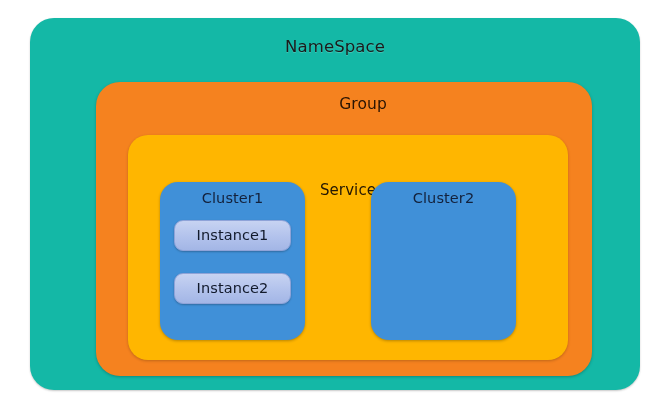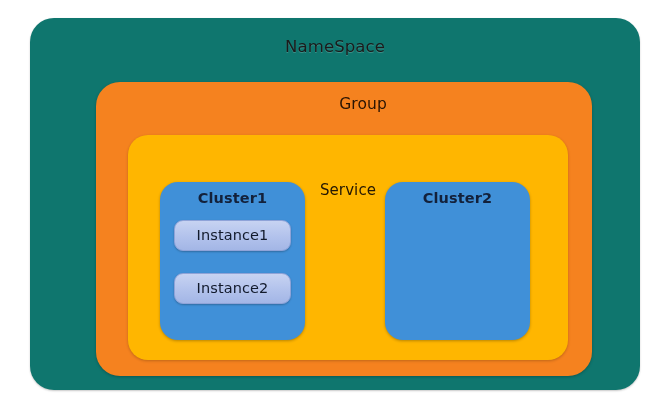--- a/index.html
+++ b/index.html
@@ -21,21 +21,21 @@
     background: #ffffff;
   }
 
   
   .namespace-box {
     position: absolute;
     left: 30px;
     top: 18px;
     width: 610px;
     height: 372px;
-    background: #0f766e;
+    background: #14b8a6;
     border-radius: 24px;
     box-shadow: 0 1px 2px rgba(0,0,0,0.22);
   }
 
   .namespace-label {
     position: absolute;
     left: 0;
     right: 0;
     top: 19px;
     text-align: center;
@@ -106,32 +106,31 @@
     position: absolute;
     top: 0;
     width: 145px;
     height: 158px;
     background: #4090d8;
     border-radius: 18px;
     box-shadow: 0 1px 3px rgba(0,0,0,0.28);
   }
 
   .cluster-box.cluster-left  { left: 32px; }
-  .cluster-box.cluster-right { left: 257px; }
+  .cluster-box.cluster-right { left: 243px; }
 
   .cluster-label {
     position: absolute;
     left: 0;
     right: 0;
     top: 8px;
     text-align: center;
     font-size: 14.5px;
     color: #13213b;
     letter-spacing: 0.1px;
-    font-weight: bold;
   }
 
   
   .instance-box {
     position: absolute;
     left: 14px;
     width: 117px;
     height: 31px;
     border-radius: 9px;
     background: linear-gradient(180deg, #c7d3f2 0%, #b2c2ec 55%, #a3b6e6 100%);

